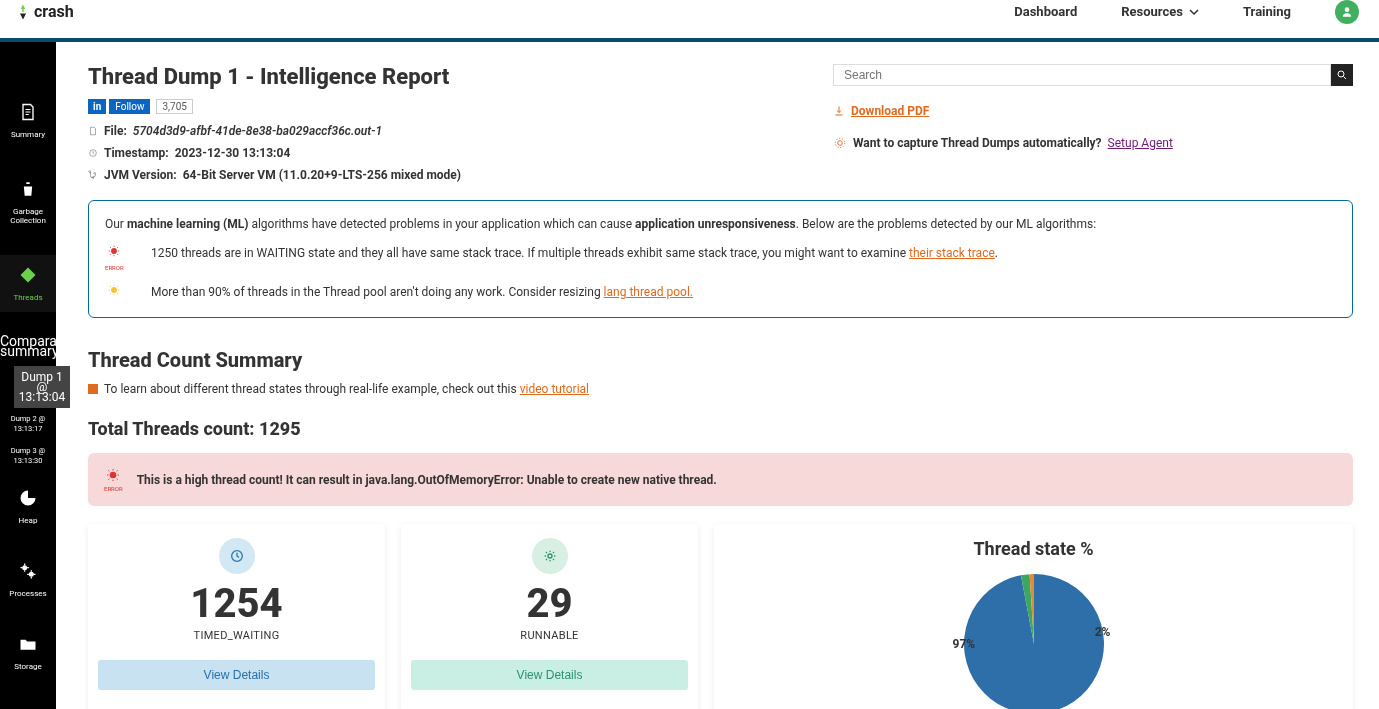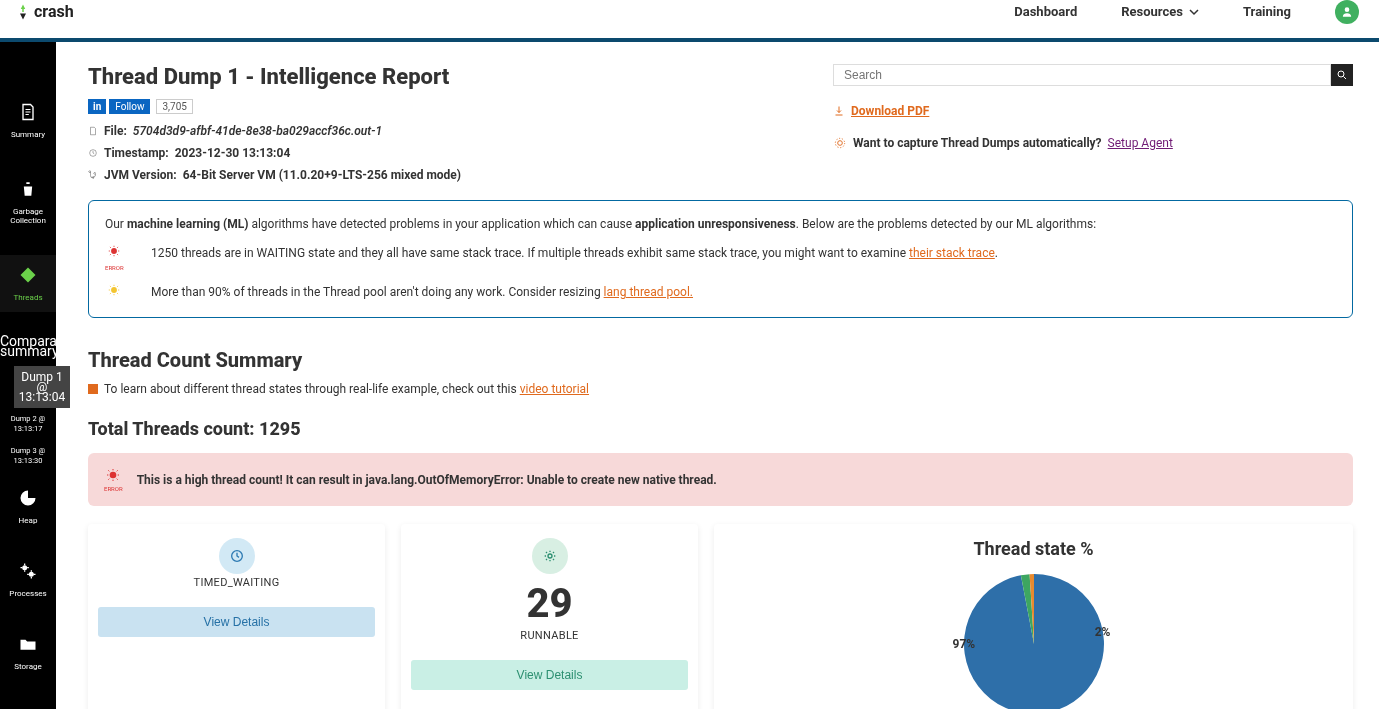--- a/index.html
+++ b/index.html
@@ -293,20 +293,21 @@
 
     <div class="cards-row">
       <div class="card-col">
         <div class="stat-card">
           <div class="stat-icon blue">
               <svg viewBox="0 0 24 24">
                 <circle cx="12" cy="12" r="8" fill="none" stroke="#2e7bb3" stroke-width="2"></circle>
                 <path d="M12 7v5l3 2" stroke="#2e7bb3" stroke-width="2" fill="none"></path>
               </svg>
             </div>
+          <div class="stat-num">1254</div>
           <div class="stat-label">TIMED_WAITING</div>
           <button class="view-btn blue">View Details</button>
         </div>
         <div class="stat-card">
           <div class="stat-icon green">
               <svg viewBox="0 0 24 24">
                 <circle cx="12" cy="12" r="3" fill="none" stroke="#2d9071" stroke-width="2"></circle>
                 <path d="M12 4v2M12 18v2M4 12h2M18 12h2M6 6l1.5 1.5M16.5 16.5L18 18M6 18l1.5-1.5M16.5 7.5L18 6" stroke="#2d9071" stroke-width="2"></path>
               </svg>
             </div>

